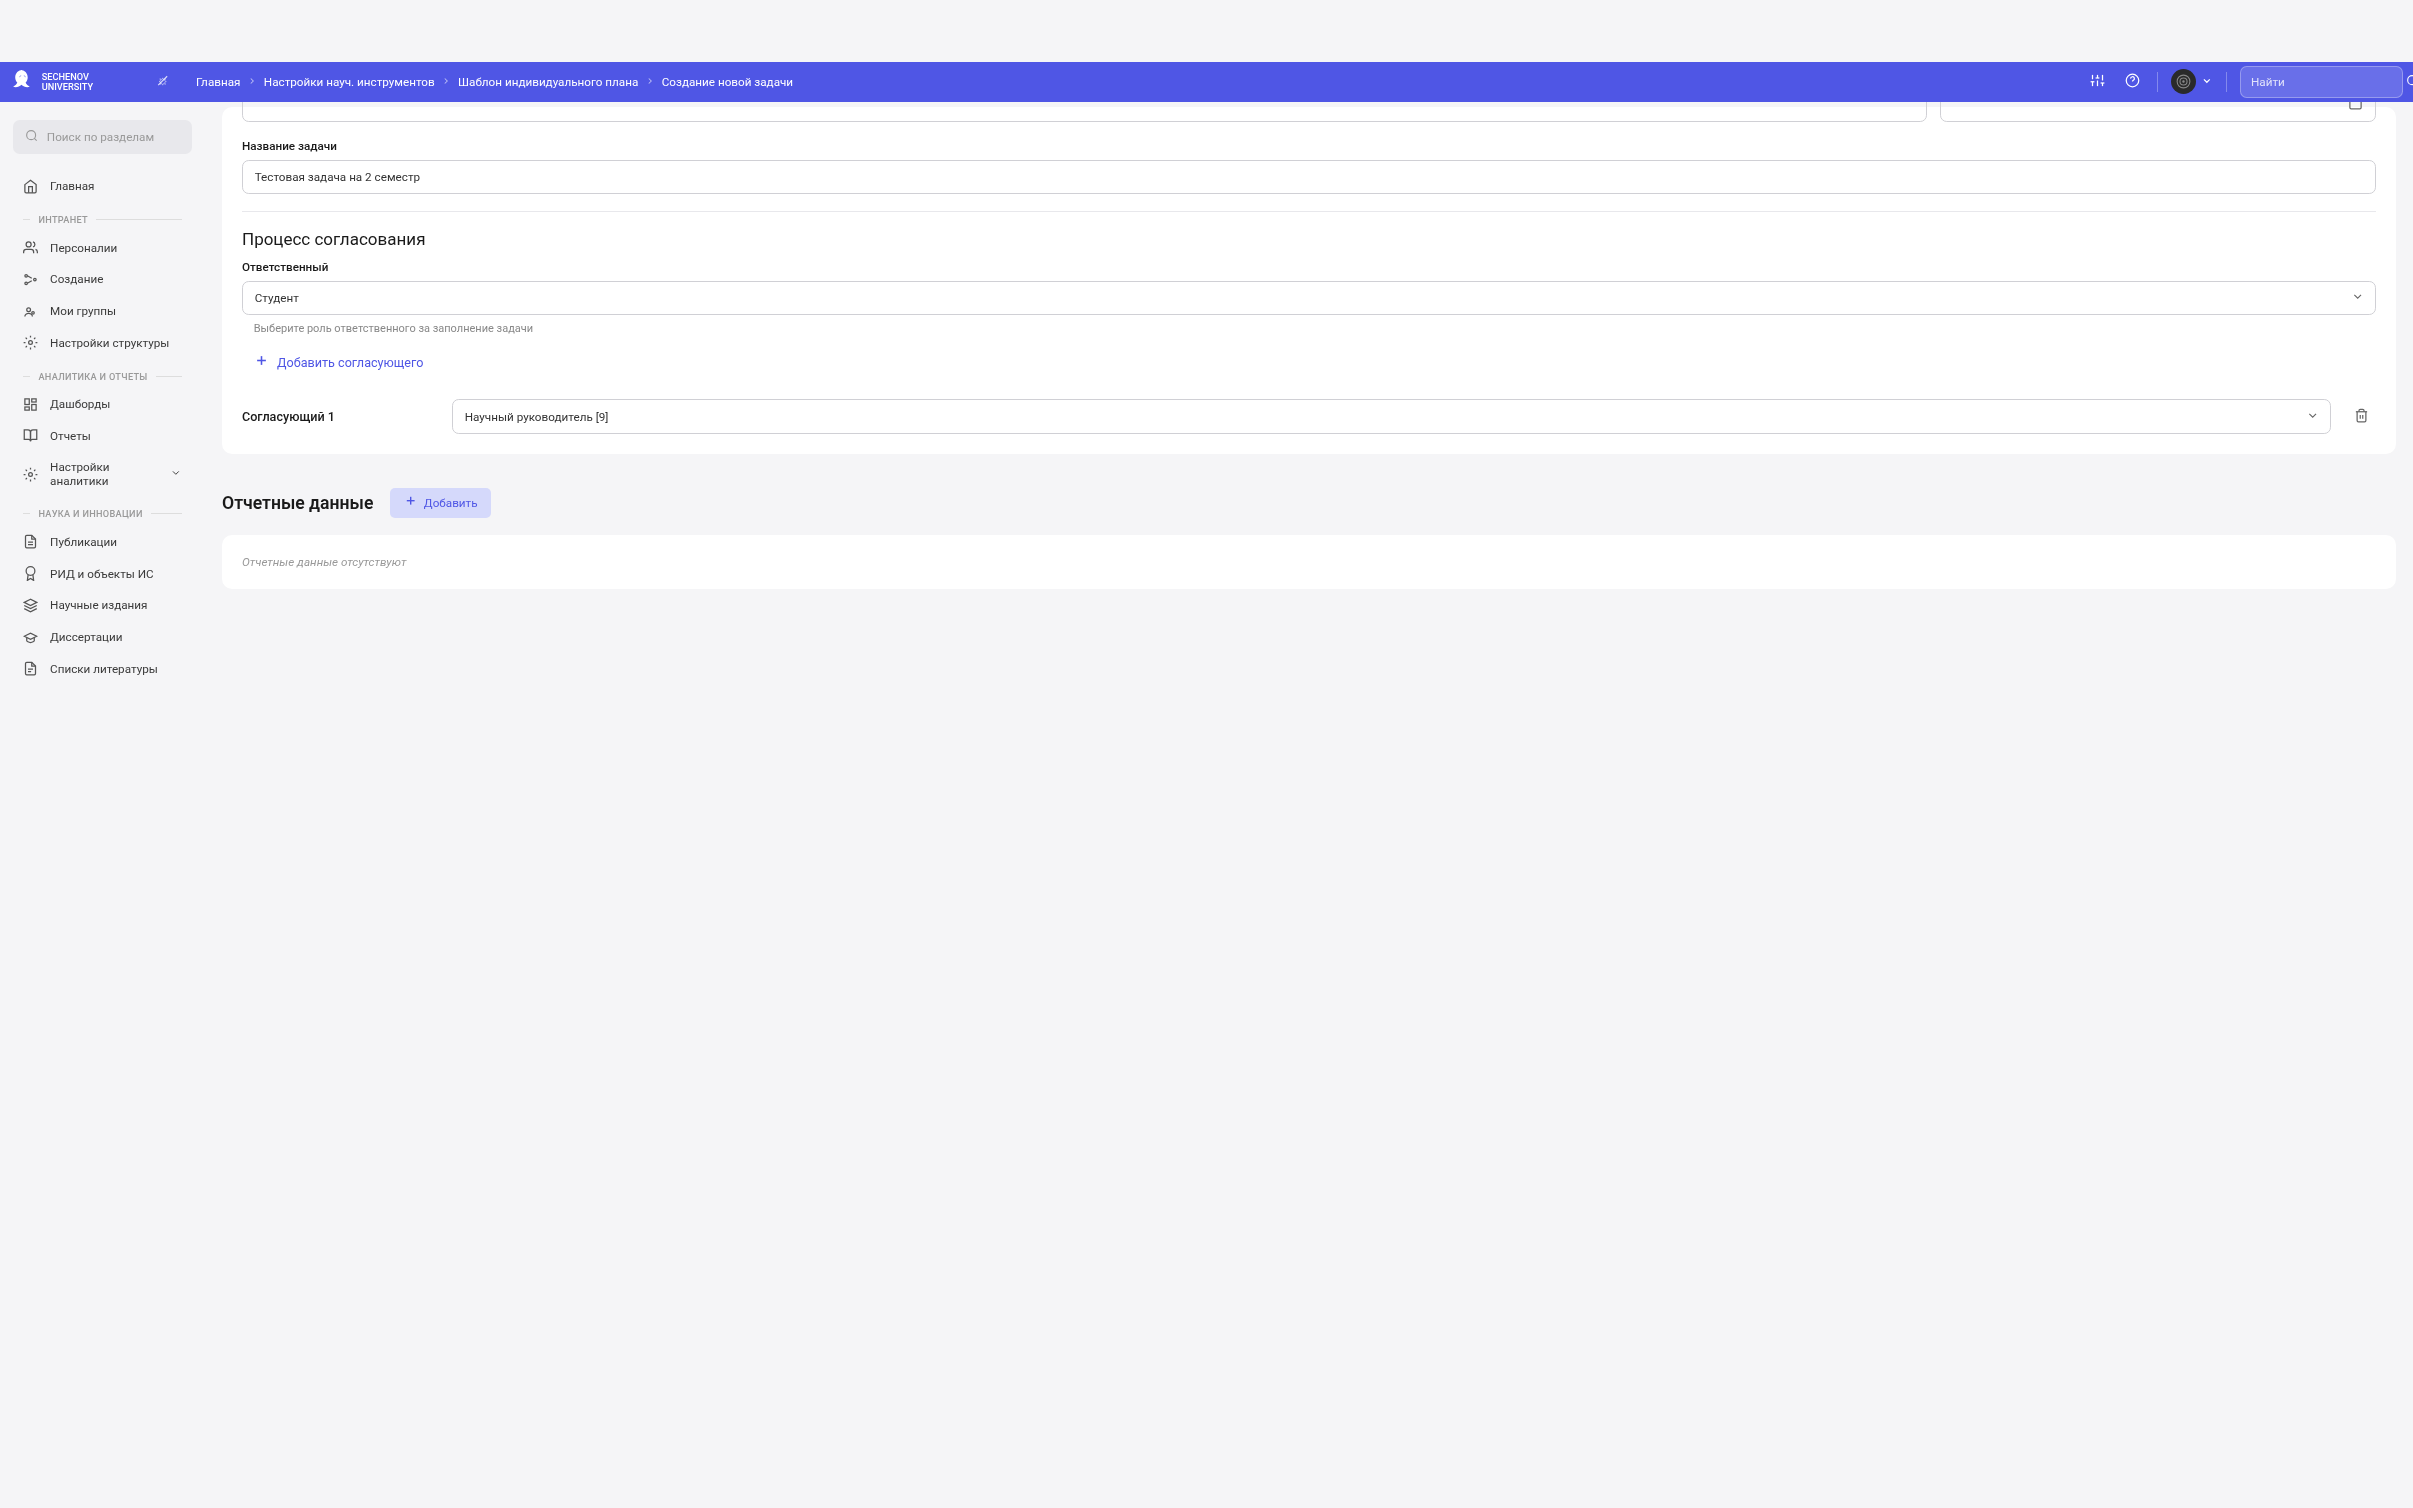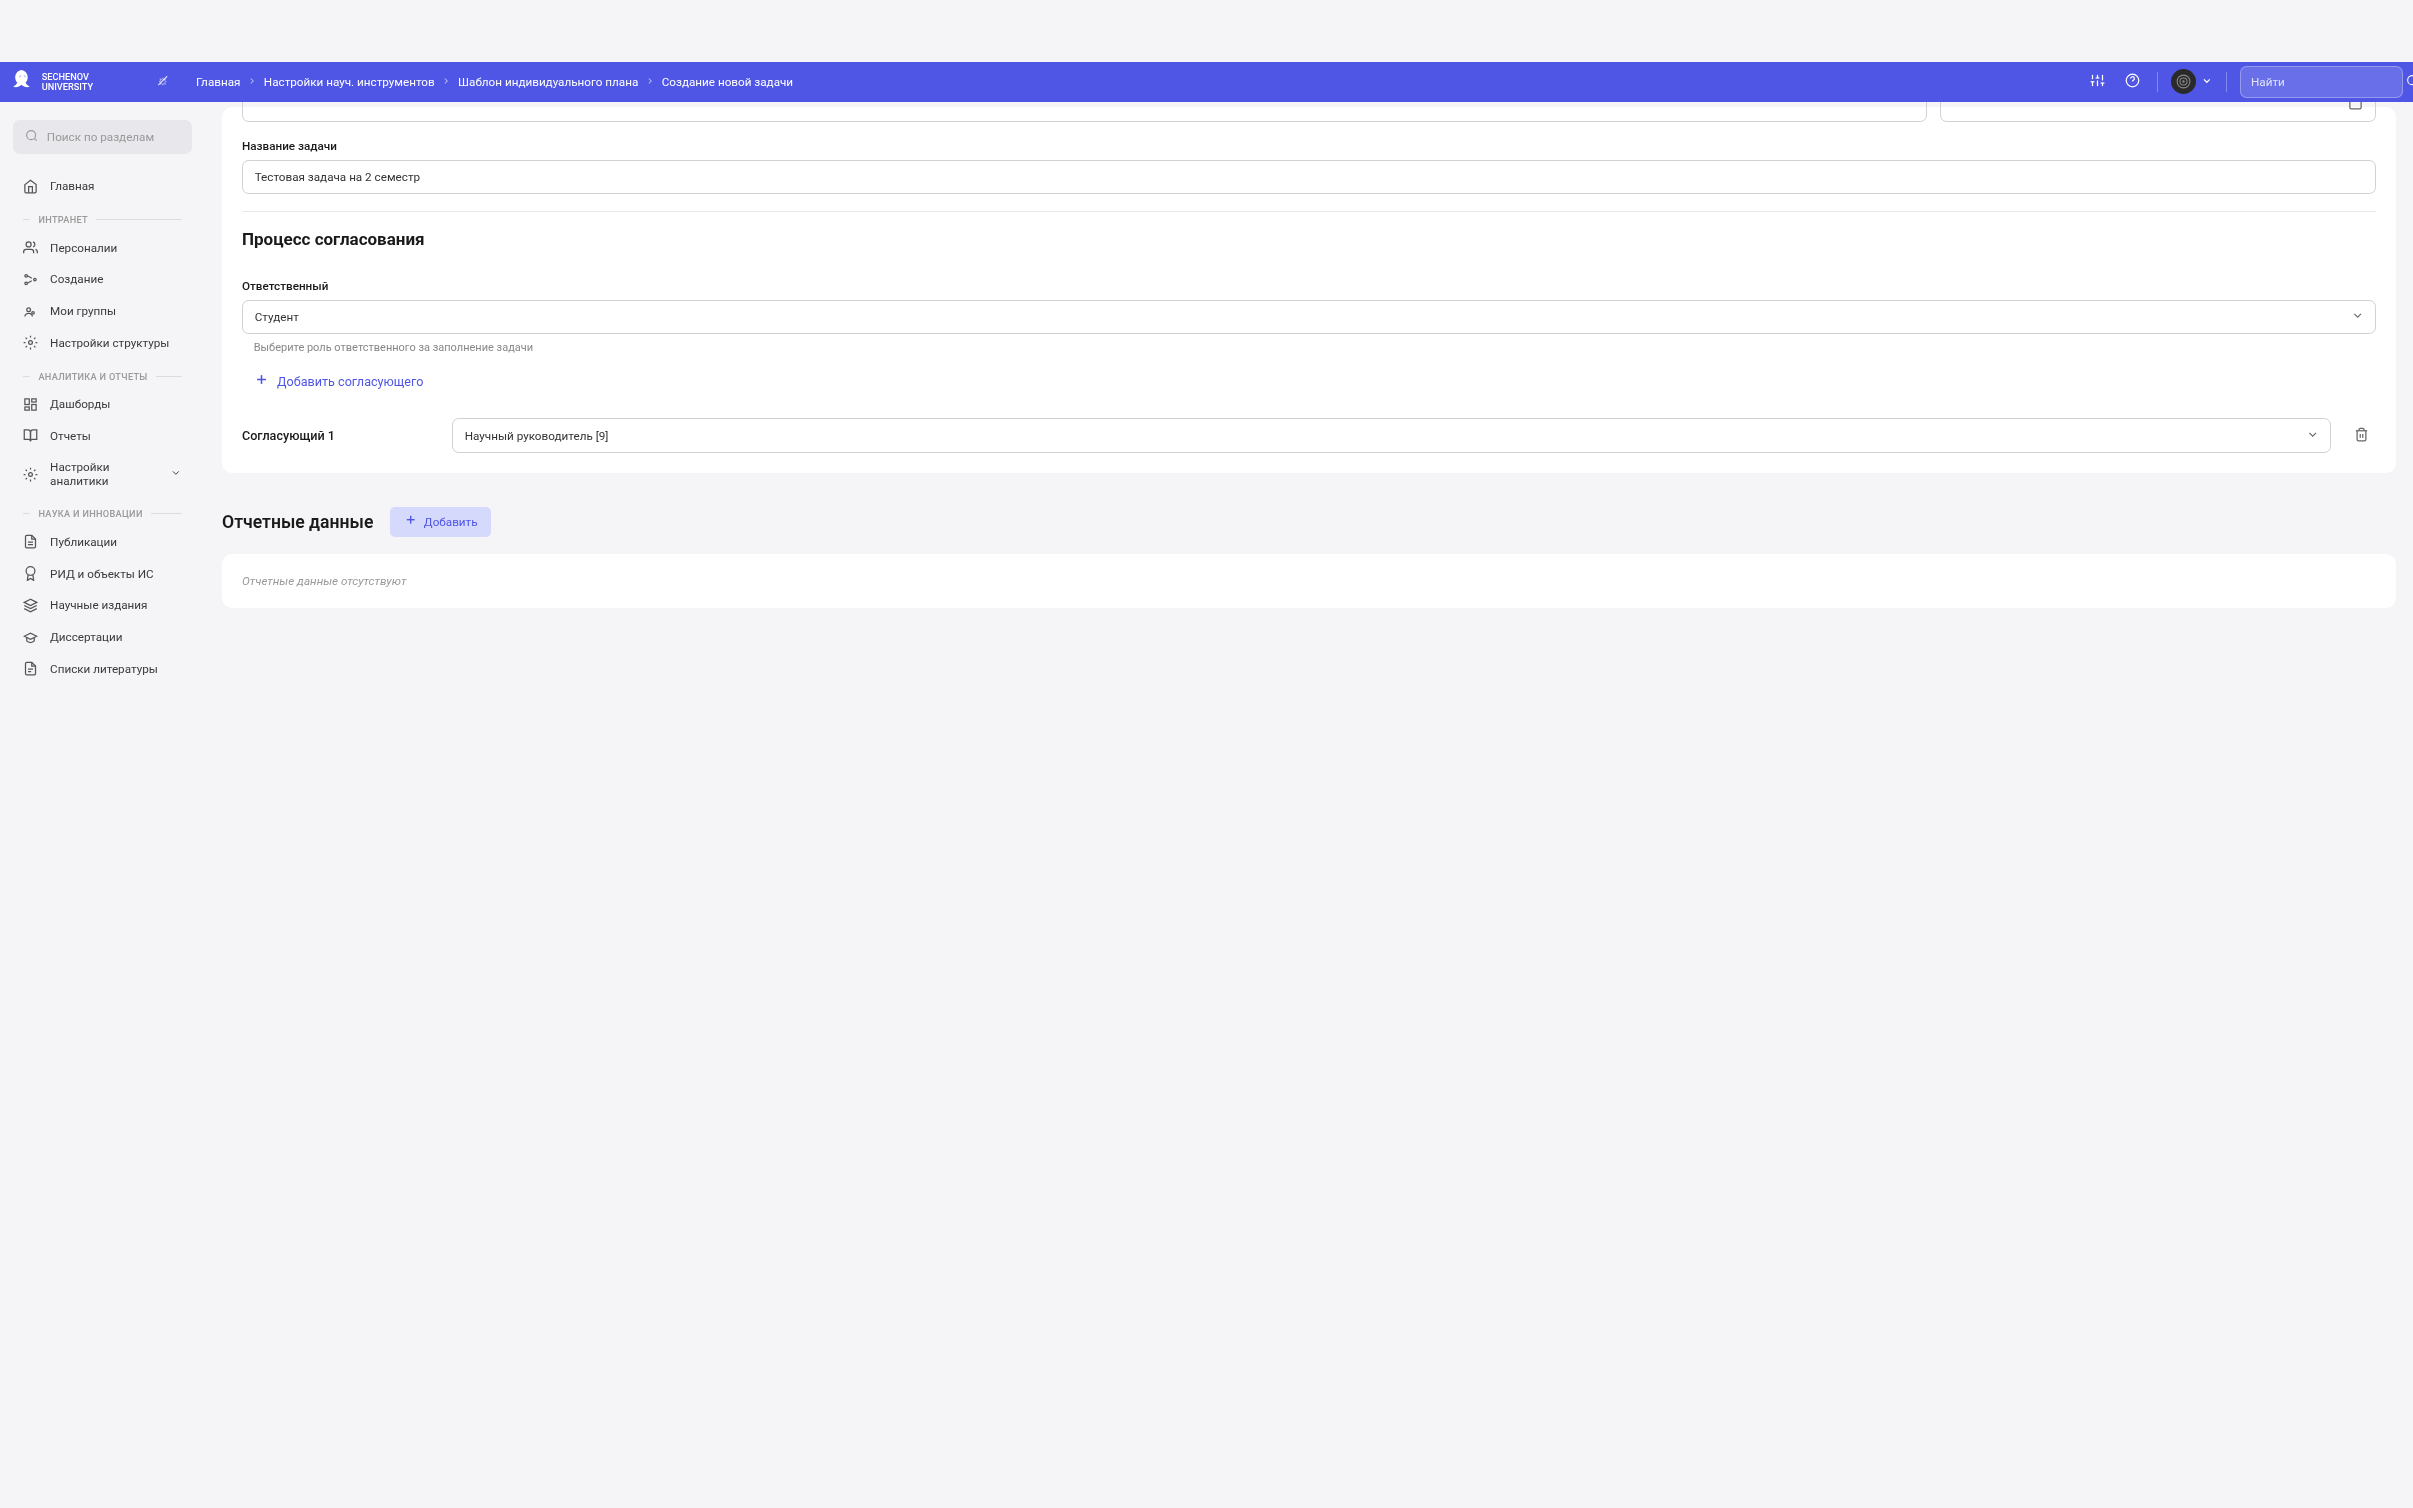--- a/index.html
+++ b/index.html
@@ -256,22 +256,22 @@
       margin-top: 6.7px;
       margin-left: 11.7px;
     }
     .divider {
       height: 0.8px;
       background: #e8e8ec;
       margin: 17px 0;
     }
     .section-title {
       font-size: 17px;
-      font-weight: 700;
-      margin-bottom: 30px;
+      font-weight: 400;
+      margin-bottom: 11px;
     }
     .add-link-btn {
       display: inline-flex;
       align-items: center;
       gap: 8.4px;
       color: #4f56e5;
       font-size: 12.6px;
       cursor: pointer;
       padding: 8.4px 11.7px;
       margin-top: 10px;

